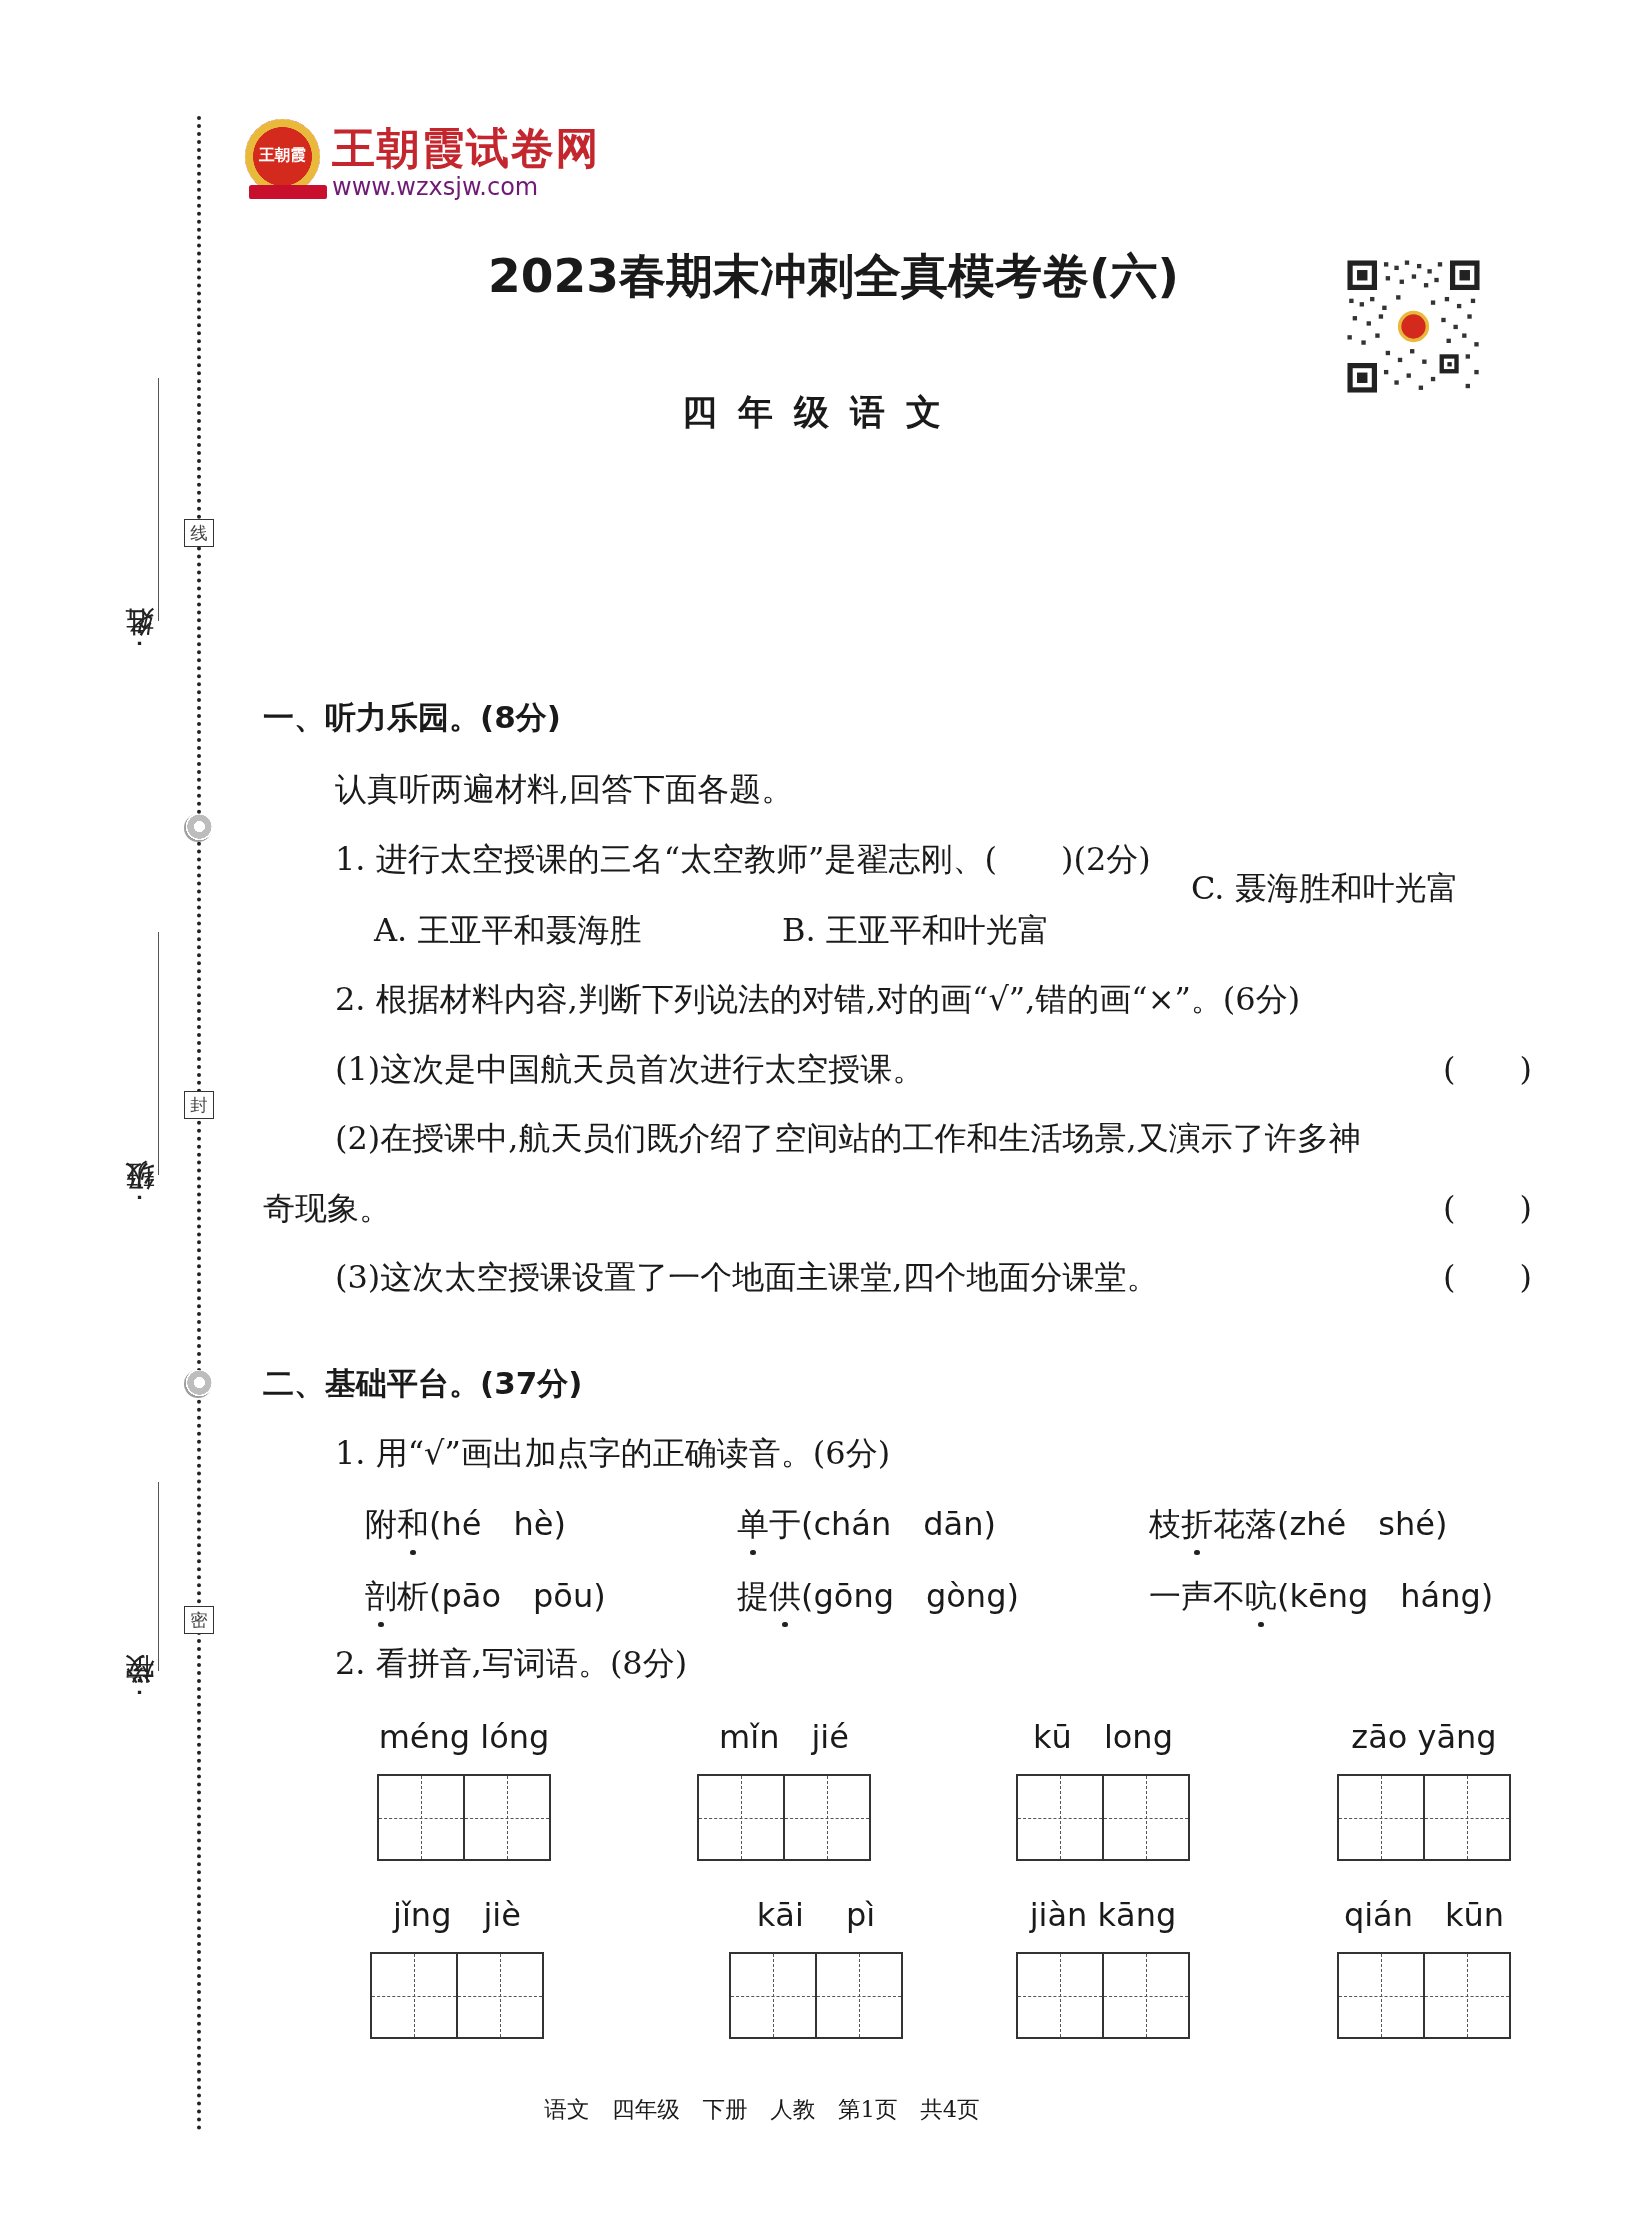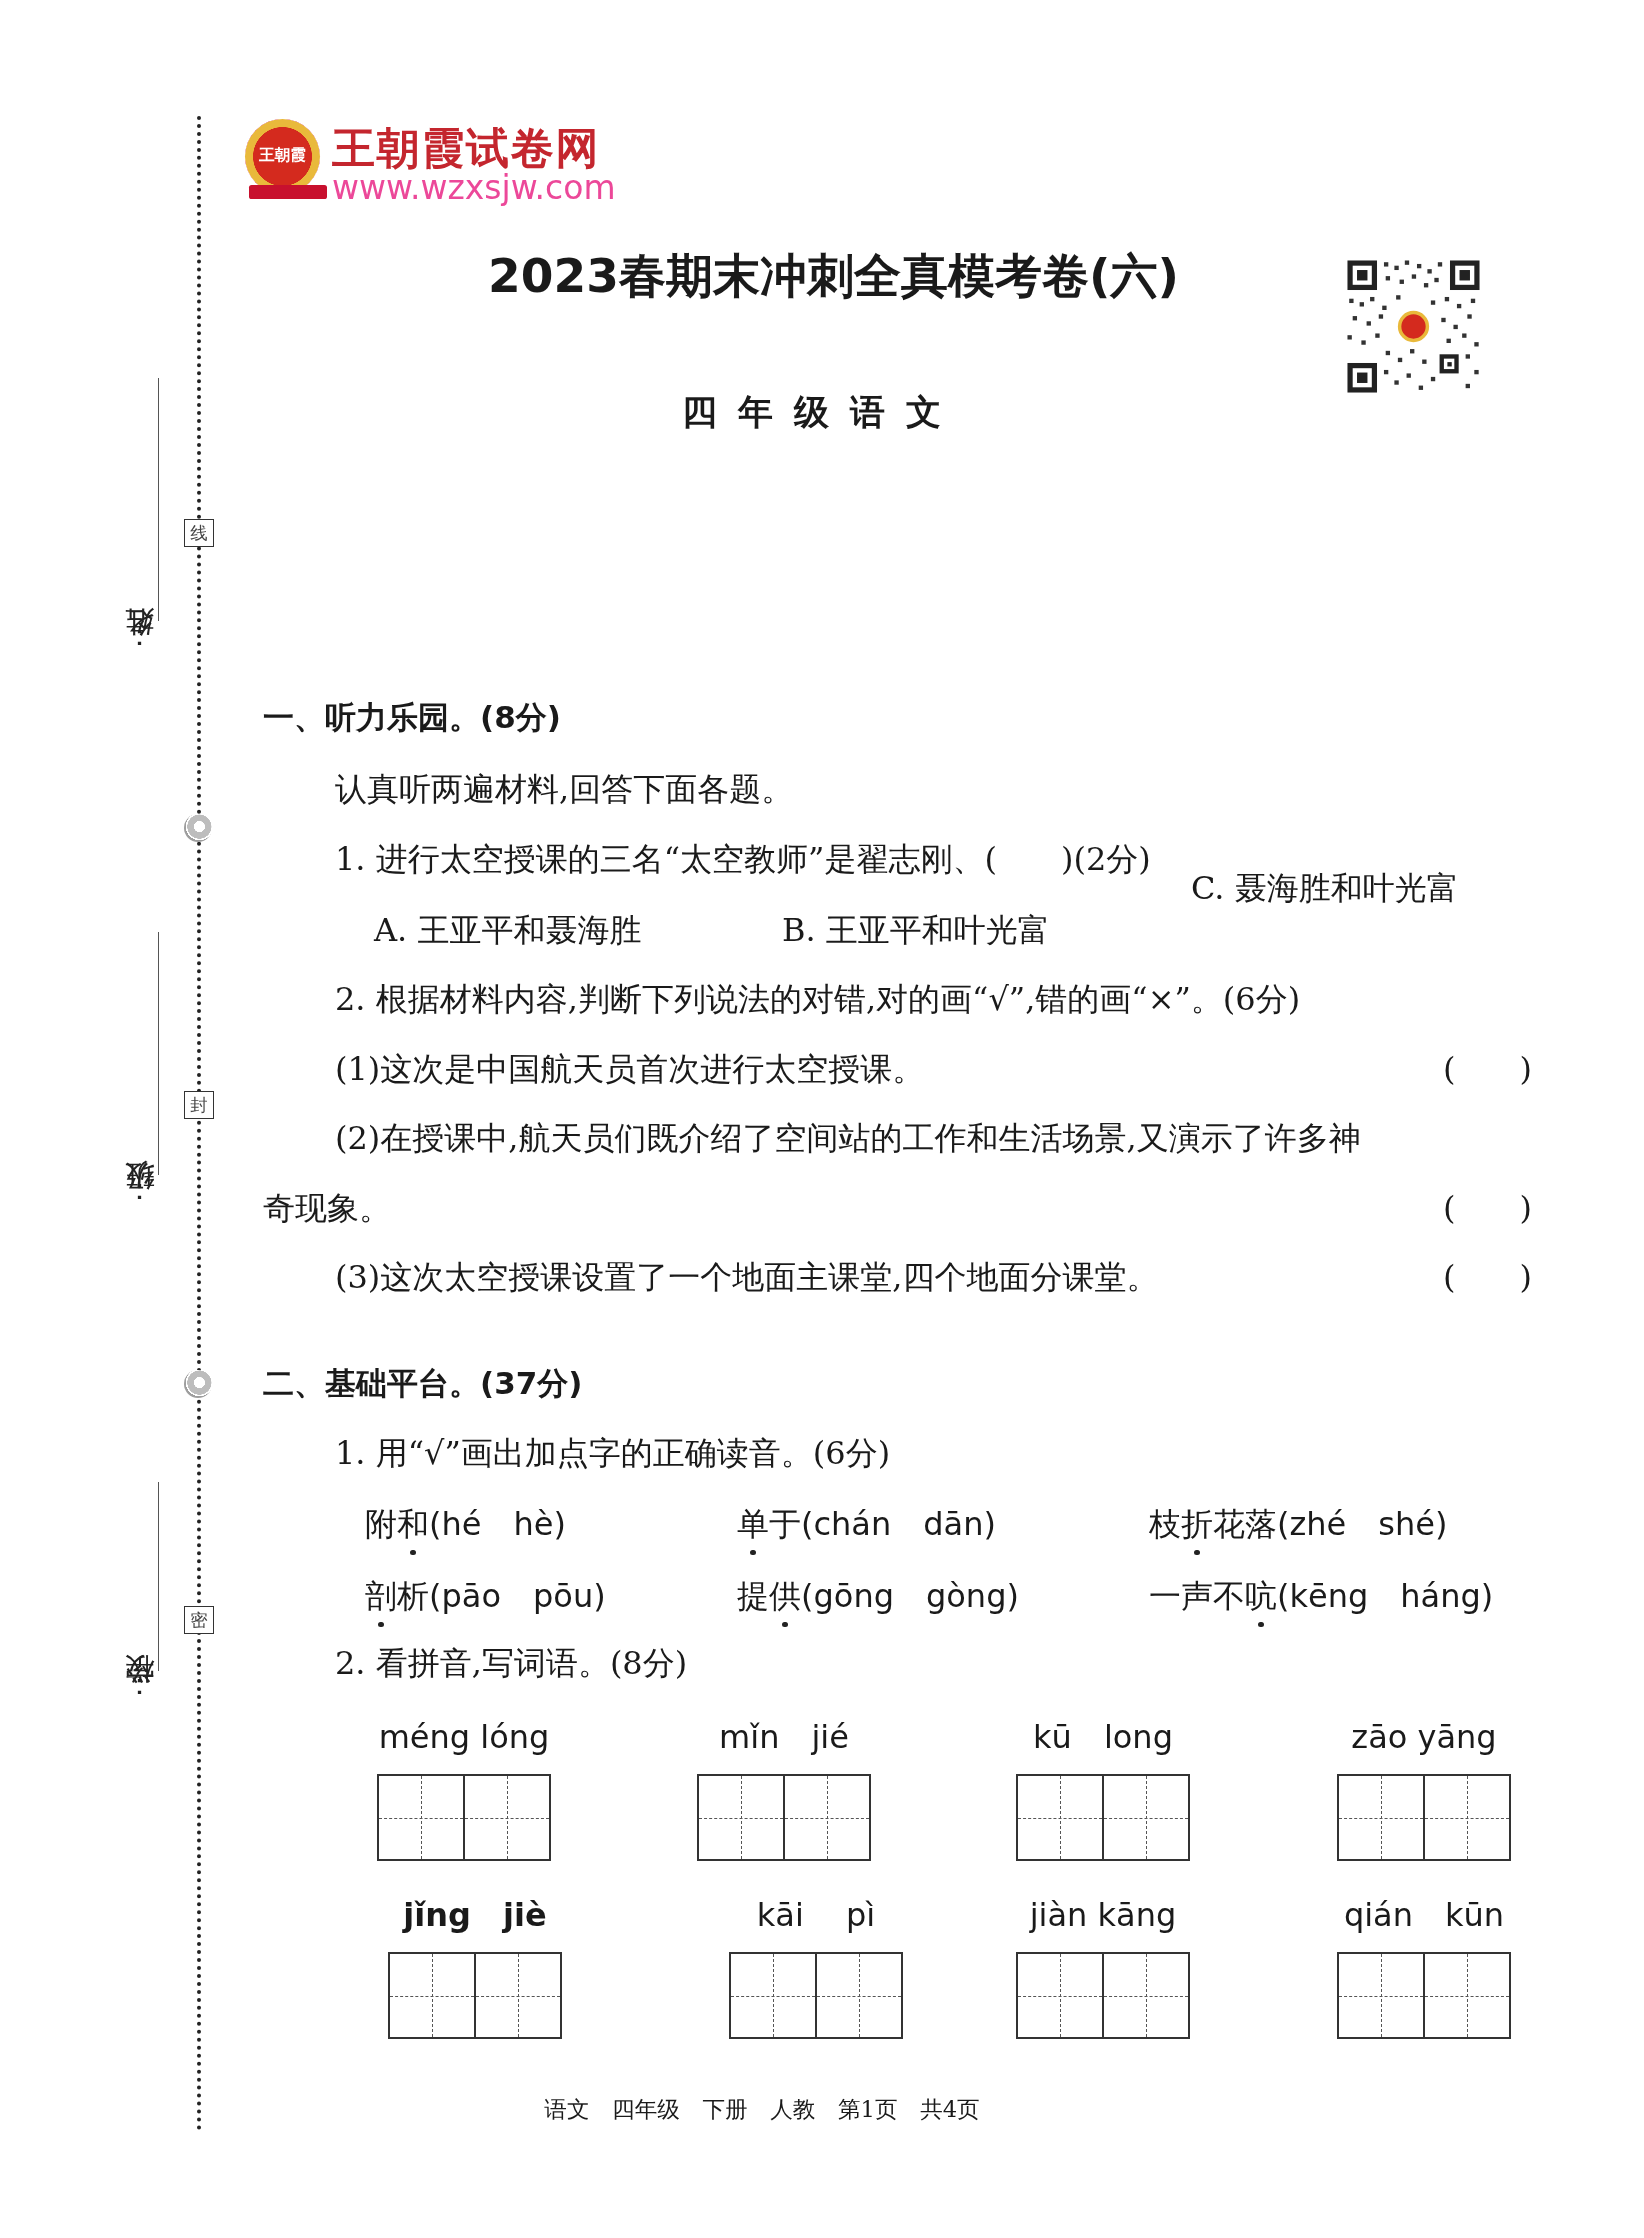--- a/index.html
+++ b/index.html
@@ -22,21 +22,21 @@
   
   .logo { left:245px; top:115px; width:417px; height:96px; }
   .logo-badge { position:absolute; left:0; top:3.5px; width:75px; height:75px; border-radius:50%;
                 background:radial-gradient(circle, #d42a1e 0 55%, #e9b93b 56% 70%, #c8102e 71% 100%); }
   .logo-badge span { position:absolute; left:0; right:0; top:26px; text-align:center; color:#fff;
                      font-size:15.6px; font-family:"DejaVu Sans",sans-serif; font-weight:bold; }
   .logo-ribbon { position:absolute; left:3.5px; top:70px; width:78px; height:14px; background:#c8102e;
                  border-radius:2.6px; }
   .logo-title { position:absolute; left:87px; top:8.7px; font-size:43px; font-weight:bold; color:#c4262e;
                 font-family:"DejaVu Sans",sans-serif; letter-spacing:1.7px; line-height:49px; }
-  .logo-url { position:absolute; left:87px; top:57px; font-size:33px; color:#ec4899;
+  .logo-url { position:absolute; left:87px; top:57px; font-size:24px; color:#701a75;
               font-family:"DejaVu Sans",sans-serif; line-height:31px; }
 
   .title { left:0; width:1644px; top:245px; text-align:center; font-size:47px; font-weight:bold;
            font-family:"DejaVu Sans","Liberation Sans",sans-serif; padding-left:23px; box-sizing:border-box; }
   .subtitle { left:0; width:1644px; top:389px; text-align:center; font-size:35px; font-weight:bold;
               letter-spacing:21px; font-family:"DejaVu Sans","Liberation Sans",sans-serif; }
 
   .qr { left:1344px; top:257px; width:139px; height:139px; }
 
   
@@ -233,21 +233,21 @@
     </div>
 </div>
 <div class="word" style="left:1337px;top:1717px;">
   <div class="pinyin">zāo yāng</div>
   <div class="grid">
       <div class="cell"></div>
       <div class="cell"></div>
     </div>
 </div>
 
-<div class="word" style="left:388px;top:1895px;font-weight:bold;">
+<div class="word" style="left:370px;top:1895px;">
   <div class="pinyin">jǐng　jiè</div>
   <div class="grid">
       <div class="cell"></div>
       <div class="cell"></div>
     </div>
 </div>
 <div class="word" style="left:729px;top:1895px;">
   <div class="pinyin">kāi　 pì</div>
   <div class="grid">
       <div class="cell"></div>

